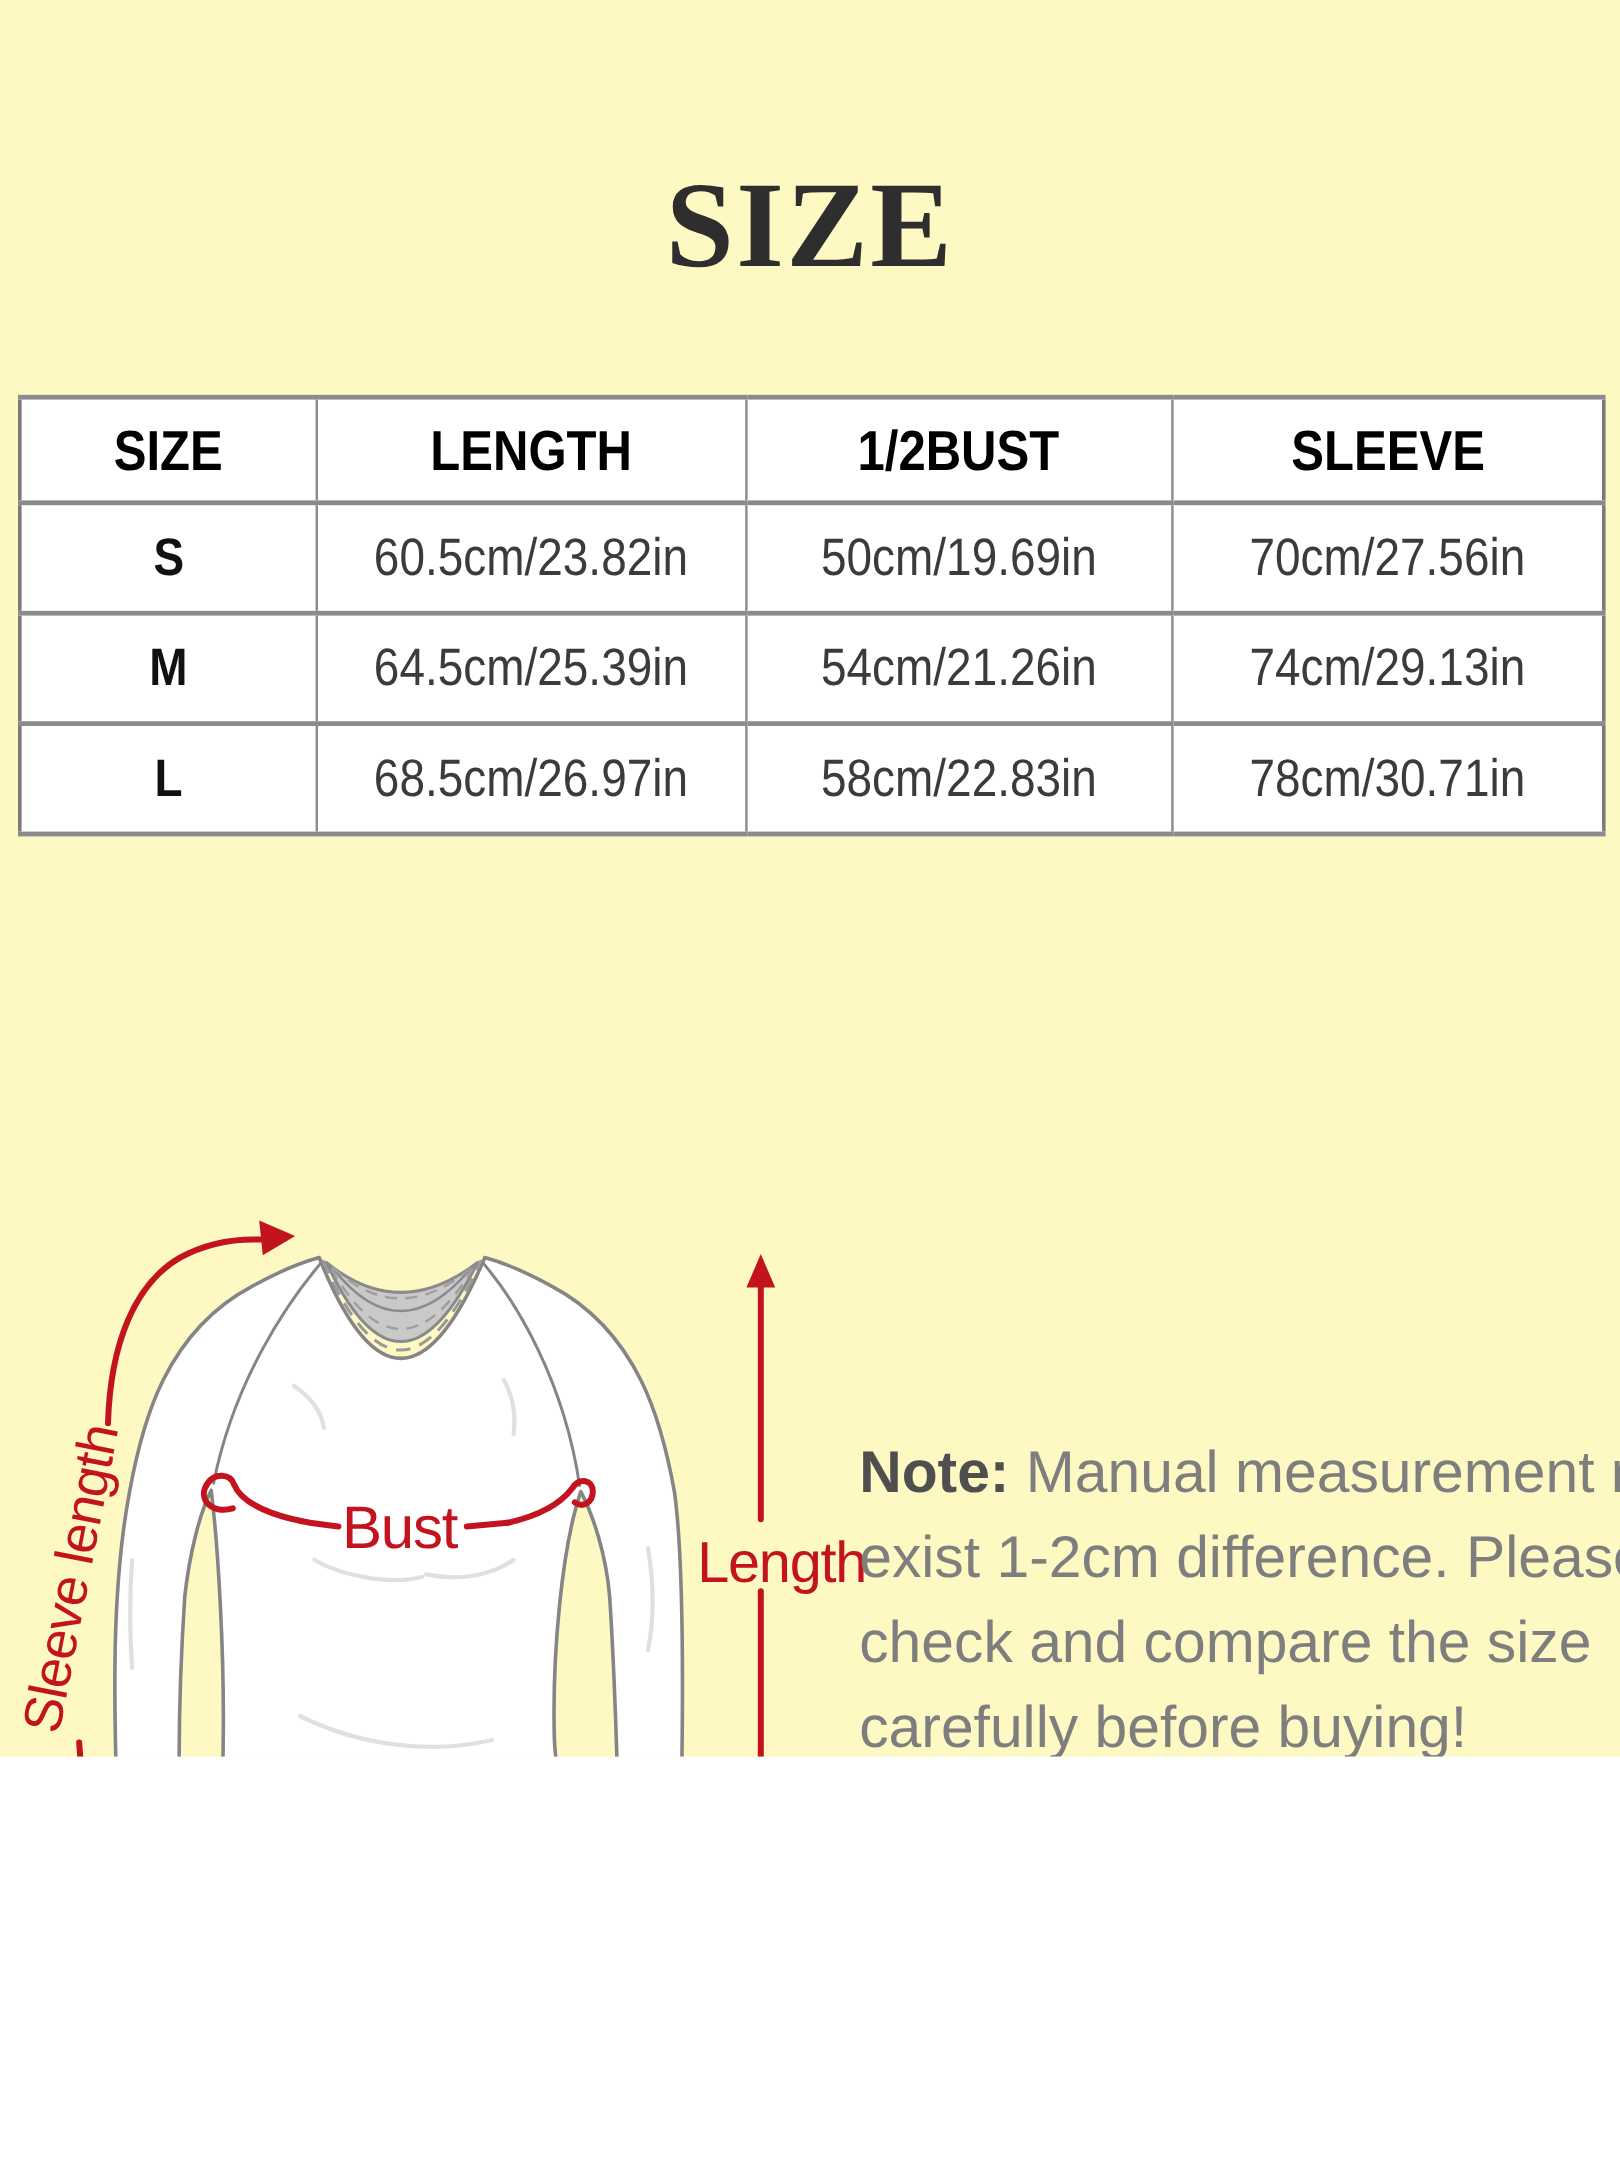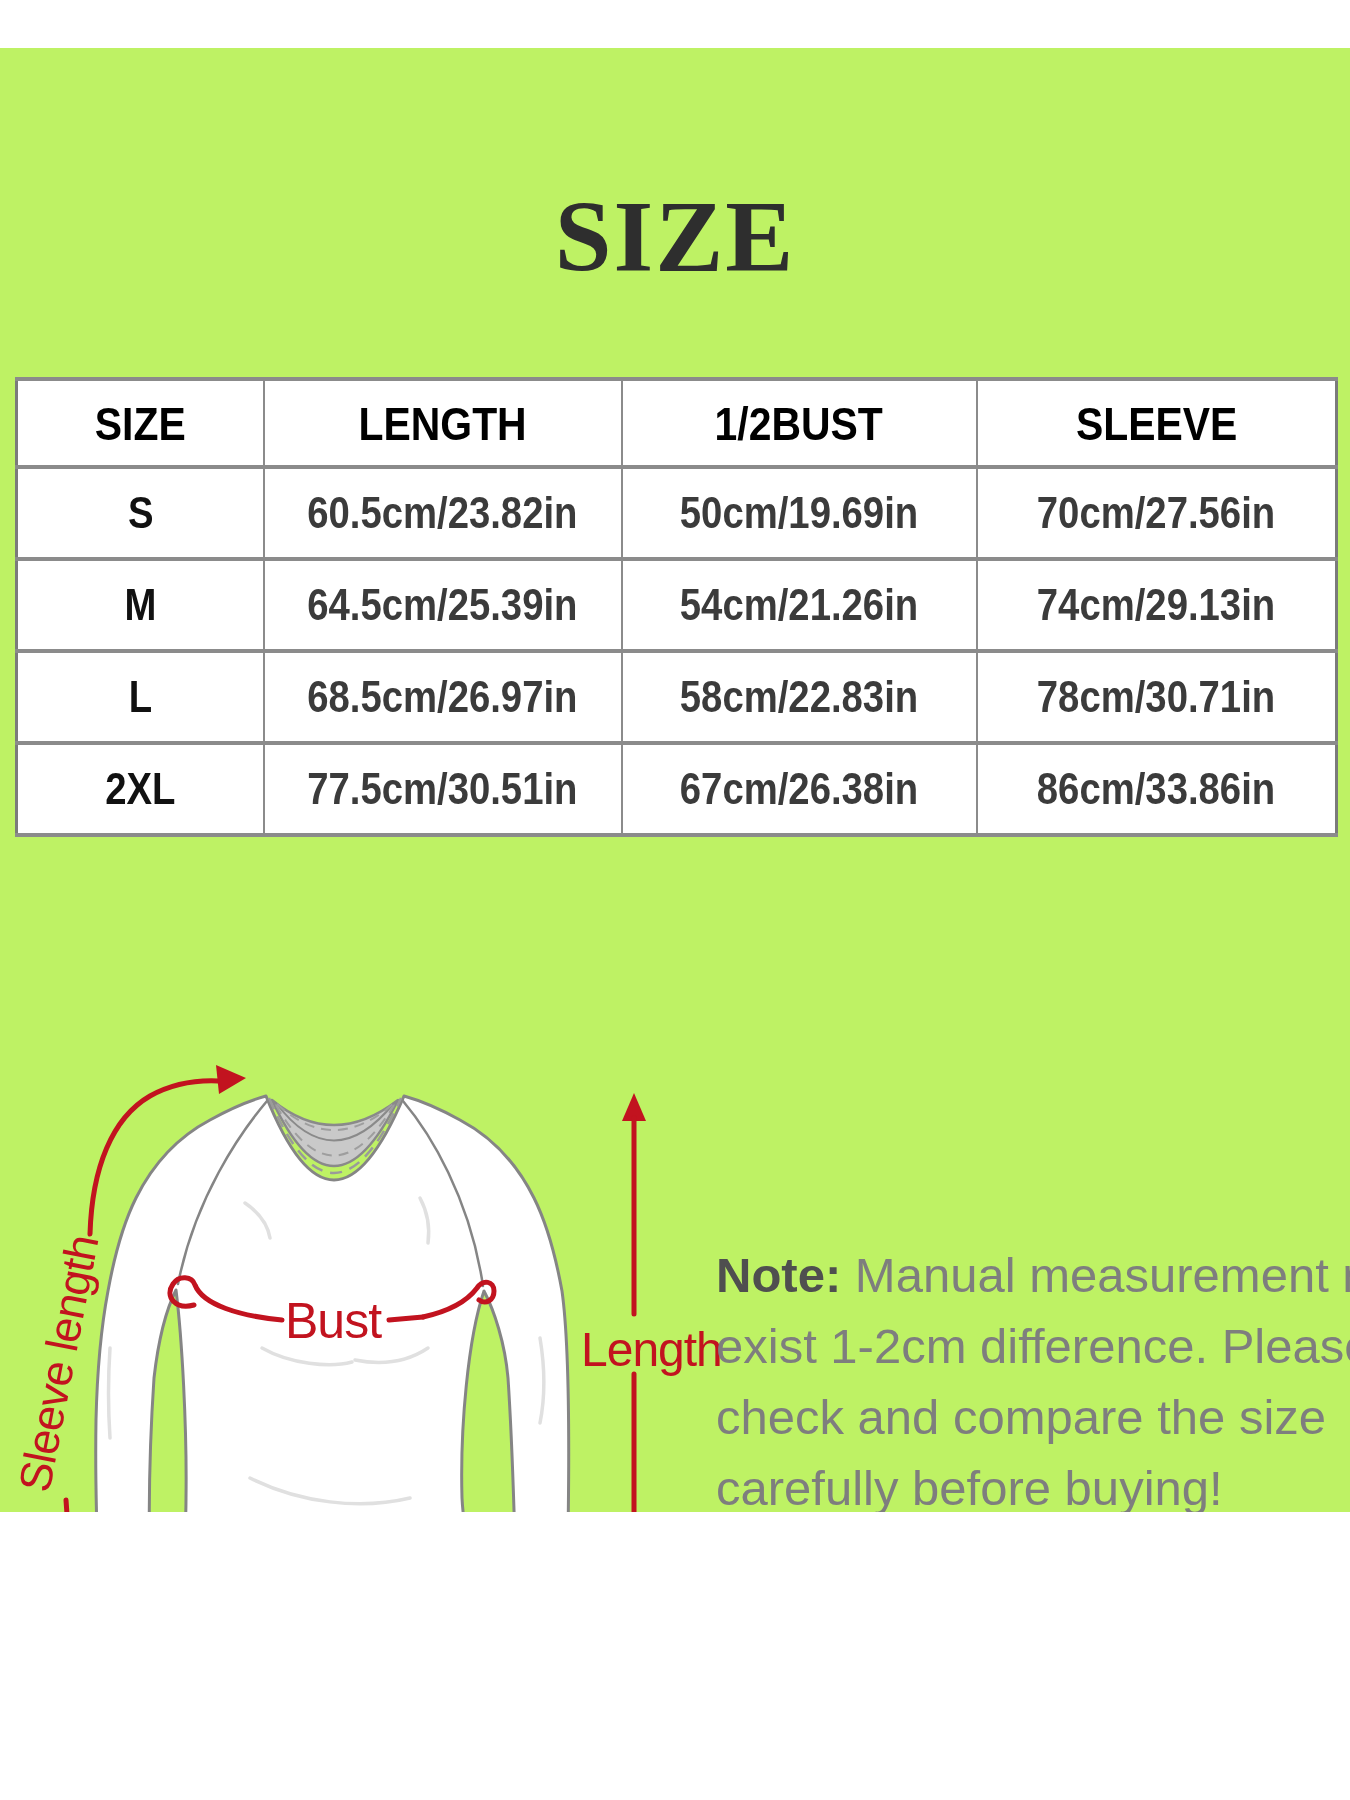--- a/index.html
+++ b/index.html
@@ -1,36 +1,36 @@
 <!DOCTYPE html>
 <html><head>
 <meta charset="utf-8">
 <style>
   html,body{margin:0;padding:0;background:#ffffff;}
   .canvas{
-    position:relative;width:1350px;height:1464px;background:#bef264;
-    font-family:"Liberation Sans",sans-serif;overflow:hidden;margin-top:48px;
+    position:relative;width:1350px;height:1464px;background:#fef9c3;
+    font-family:"Liberation Sans",sans-serif;overflow:hidden;
   }
   .page-title{
     position:absolute;top:138px;left:0;width:1350px;
     text-align:center;font-family:"Liberation Serif",serif;
     font-size:102px;font-weight:600;letter-spacing:2px;color:#2e2e2e;
     margin:0;line-height:1;
   }
   .size-table{
     position:absolute;left:15px;top:329px;width:1320px;
     border-collapse:collapse;table-layout:fixed;background:#fff;
     border:3px solid #7b7b7b;
   }
   .size-table th,.size-table td{
     border:2px solid #8b8b8b;border-top-width:4px;border-bottom-width:4px;
     text-align:center;vertical-align:middle;padding:0;
   }
   .size-table th{height:84px;font-size:47px;color:#000;}
-  .size-table td{height:88px;font-size:44px;color:#3b3b3b;font-weight:700;}
+  .size-table td{height:88px;font-size:44px;color:#3b3b3b;font-weight:400;}
   .size-table td.size-col{font-weight:bold;color:#111;}
   .cond{display:inline-block;transform:scaleX(0.87);transform-origin:50% 50%;white-space:nowrap;}
   .note-block{
     position:absolute;left:716px;top:1192px;width:640px;
     font-size:49px;line-height:71px;color:#7e7e7e;
   }
   .note-block .nline{white-space:nowrap;}
   .note-prefix{font-weight:bold;color:#4f4f4f;text-align:center;}
   .diagram-svg{position:absolute;left:20px;top:880px;}
   .red-label{font-family:"Liberation Sans",sans-serif;fill:#c2131f;letter-spacing:-1px;}
@@ -68,26 +68,20 @@
         <td class="size-col"><span class="cond">M</span></td>
         <td><span class="cond">64.5cm/25.39in</span></td>
         <td><span class="cond">54cm/21.26in</span></td>
         <td><span class="cond">74cm/29.13in</span></td>
       </tr>
       <tr>
         <td class="size-col"><span class="cond">L</span></td>
         <td><span class="cond">68.5cm/26.97in</span></td>
         <td><span class="cond">58cm/22.83in</span></td>
         <td><span class="cond">78cm/30.71in</span></td>
-      </tr>
-      <tr>
-        <td class="size-col"><span class="cond">2XL</span></td>
-        <td><span class="cond">77.5cm/30.51in</span></td>
-        <td><span class="cond">67cm/26.38in</span></td>
-        <td><span class="cond">86cm/33.86in</span></td>
       </tr>
     </tbody>
   </table>
 
   <svg class="diagram-svg" width="700" height="740" viewBox="20 880 700 740" xmlns="http://www.w3.org/2000/svg">
 
     <g stroke="#858585" stroke-width="3" fill="none" stroke-linecap="round" stroke-linejoin="round">
       <path fill="#ffffff" d="
         M 102,1576
         C 97,1520 95,1430 96,1372

